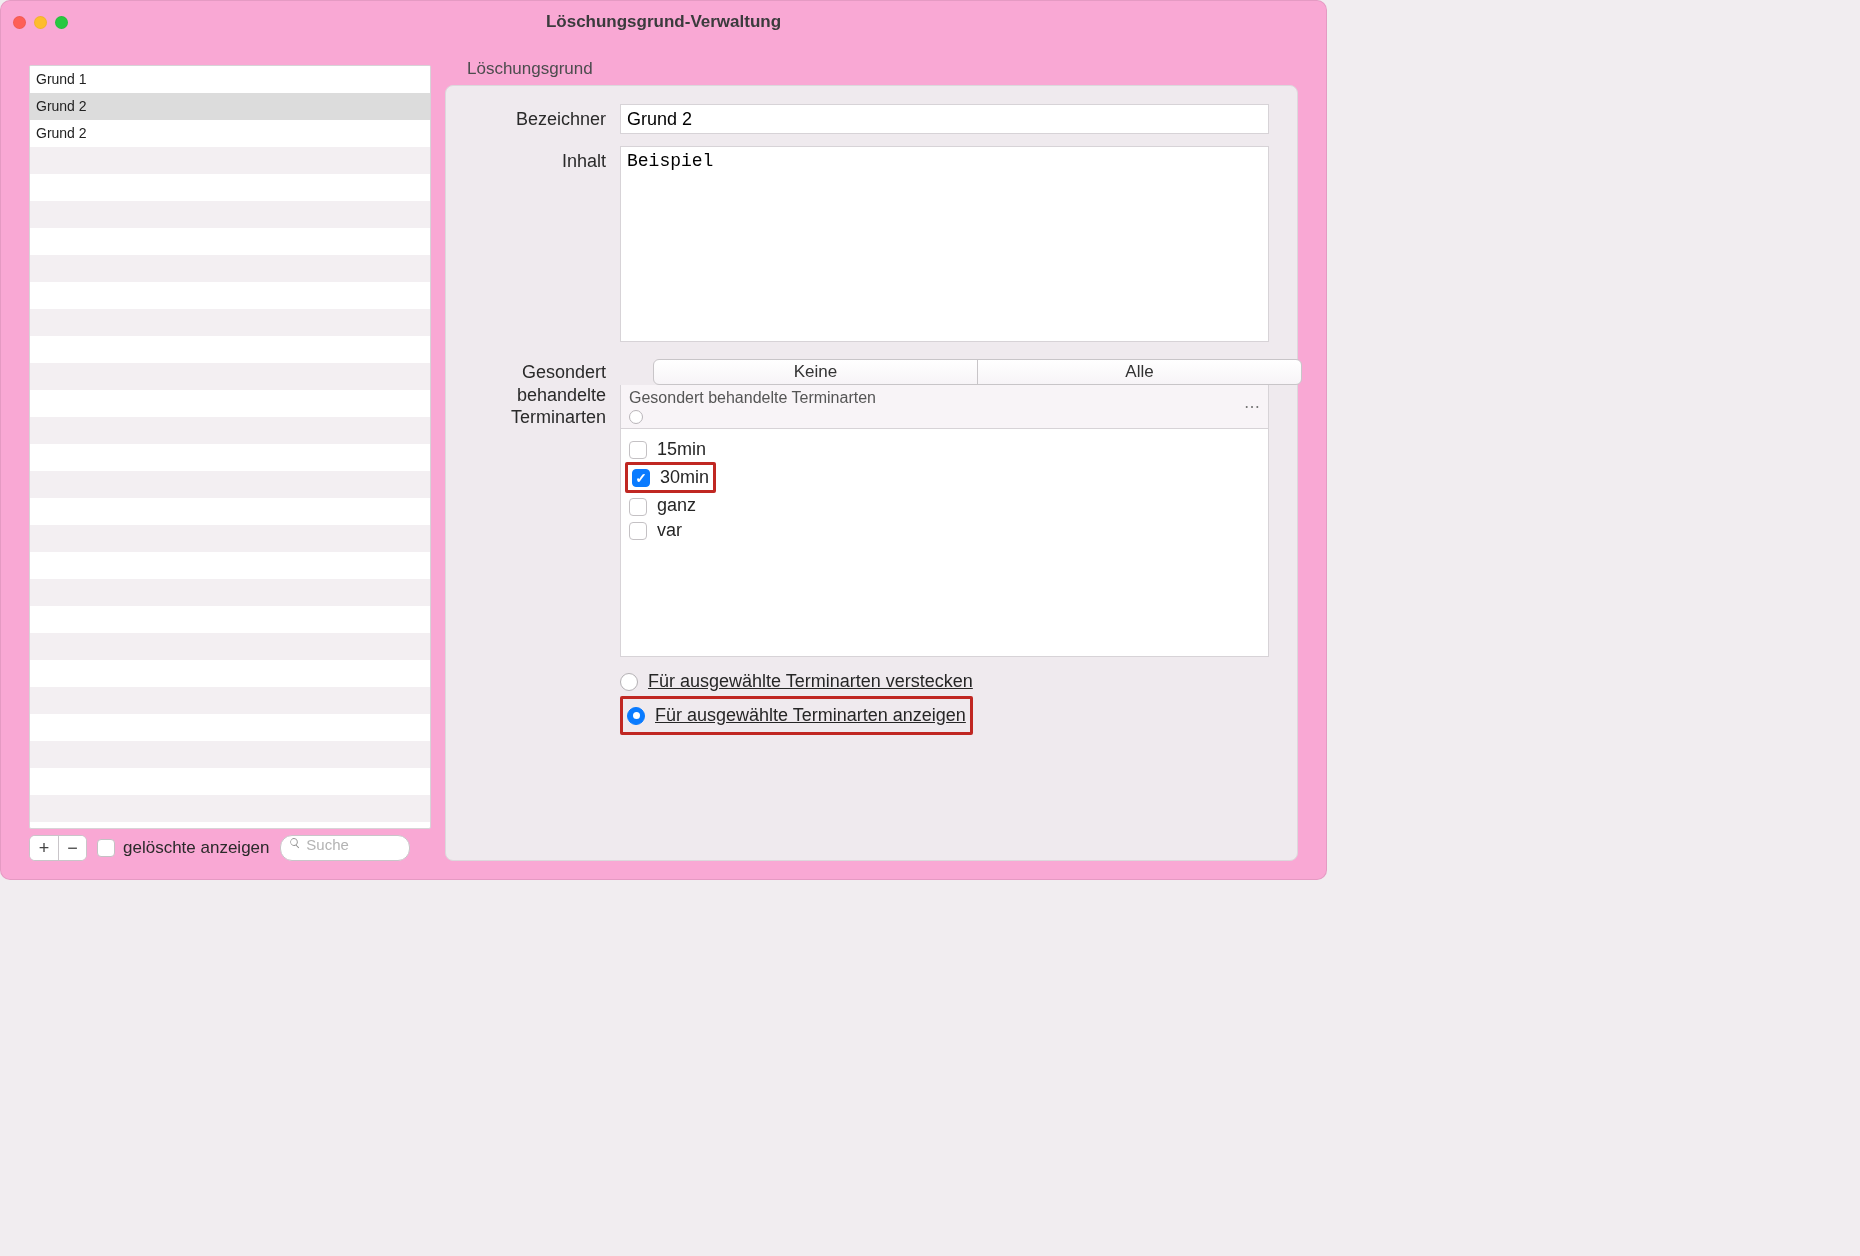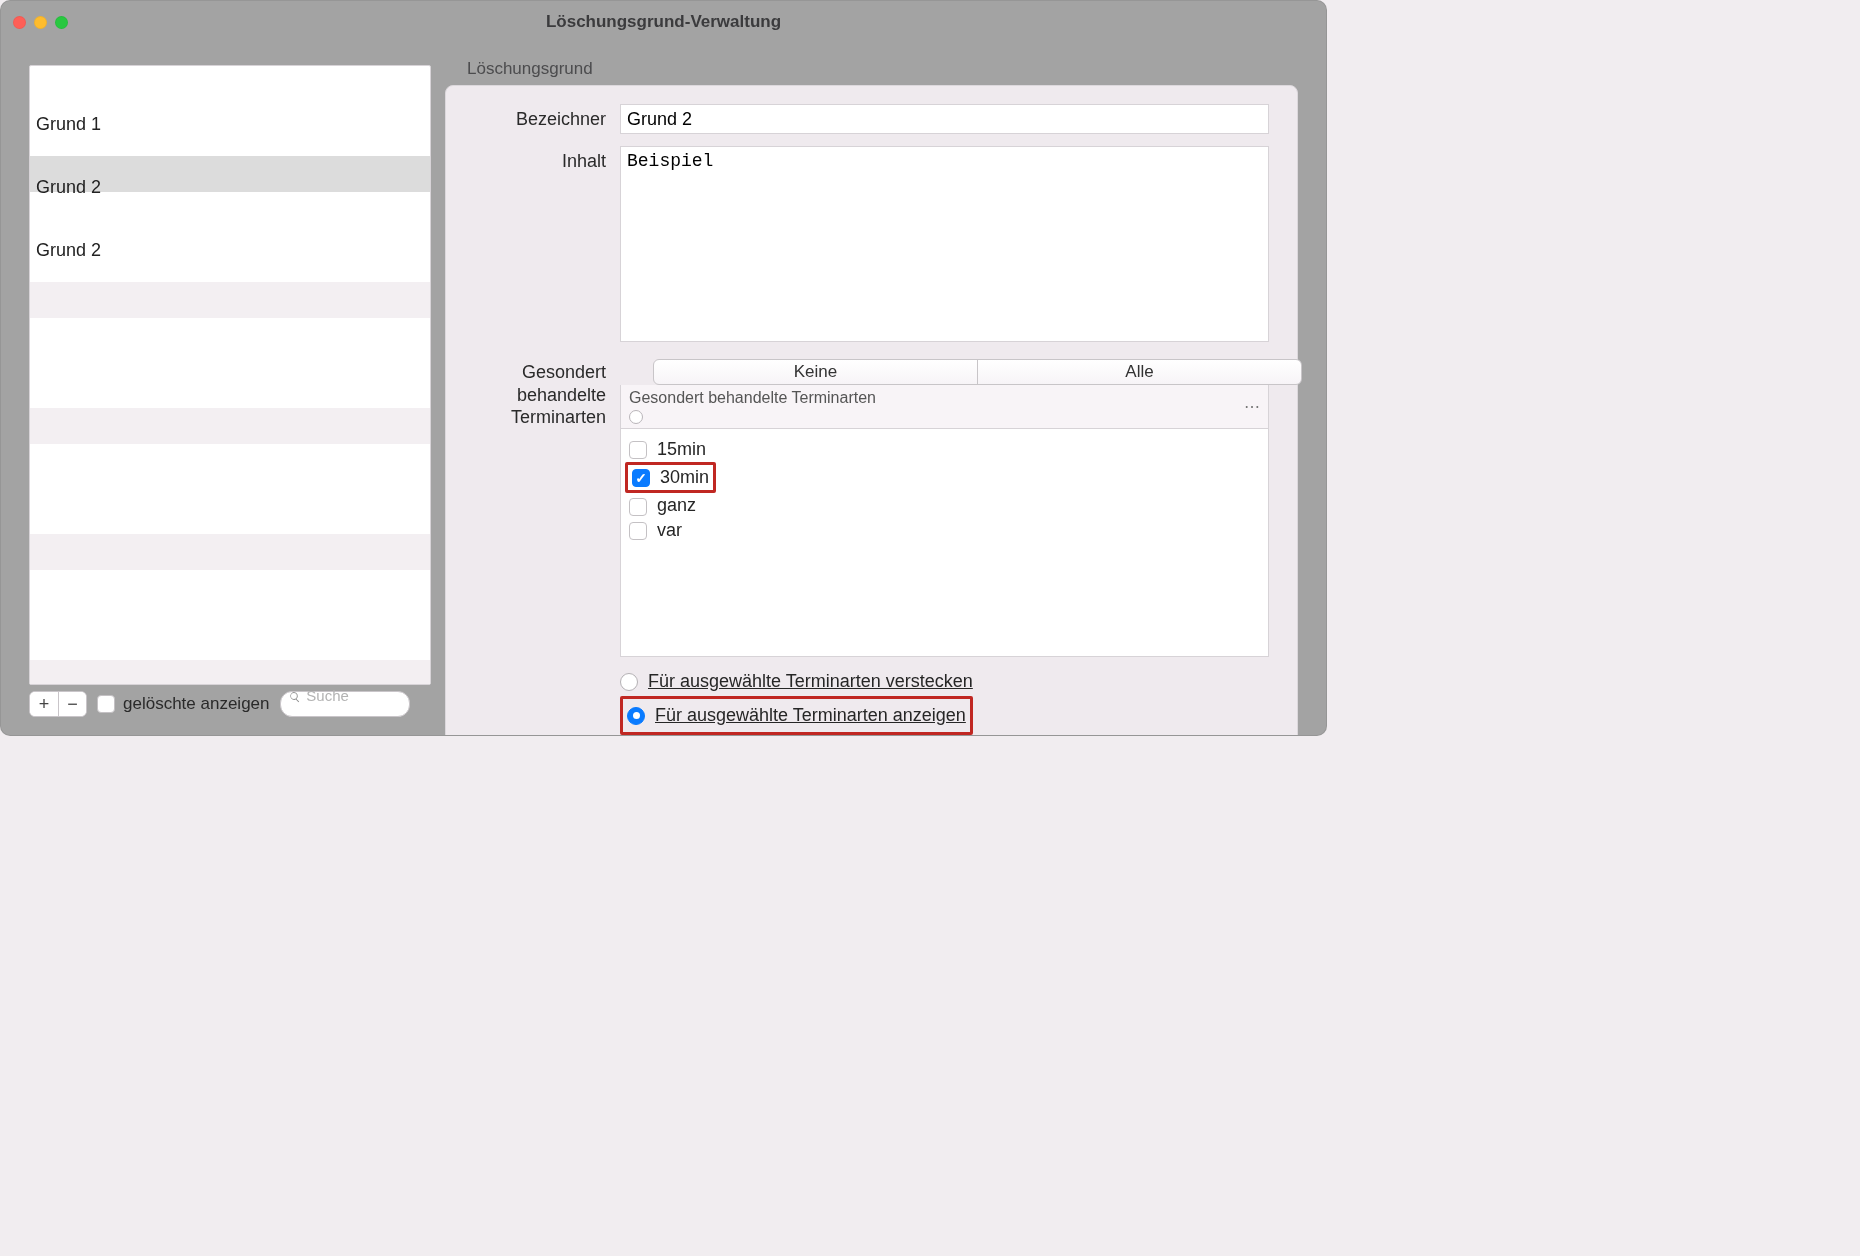--- a/index.html
+++ b/index.html
@@ -6,22 +6,22 @@
   html, body { width:100%; height:100%; }
   body {
     font-family: -apple-system, "Helvetica Neue", Arial, sans-serif;
     background: #f1edf0;
     font-size: 18px;
     color: #262626;
     -webkit-font-smoothing: antialiased;
   }
   .window {
     width: 1327px;
-    height: 736px;
-    background: #a3a3a3;
+    height: 880px;
+    background: #f9a8d4;
     border: 1px solid rgba(0,0,0,0.08);
     border-radius: 10px;
     position: relative;
     overflow: hidden;
   }
   .titlebar {
     height: 42px;
     display: flex;
     align-items: center;
     padding: 0 12px;
@@ -70,25 +70,24 @@
     padding:0;
   }
   .listbox-inner {
     display:flex; flex-direction:column;
     height:100%;
     overflow:hidden;
   }
   .list-row {
     height:27px;
     line-height:27px;
-    padding: 18px 6px;
-    font-size:18px;
+    padding: 0 6px;
+    font-size:14px;
     color:#222;
     white-space:nowrap;
-    margin-top:27px;
   }
   .list-row.zebra-odd { background:#fff; }
   .list-row.zebra-even { background:#f3eff2; }
   .list-row.selected { background:#dcdcdc; }
 
   .left-footer {
     display:flex;
     align-items:center;
     gap:10px;
     margin-top:6px;
@@ -113,23 +112,23 @@
   .btn-seg button + button { border-left:1px solid #c9c5c9; }
   .chk {
     display:inline-flex; align-items:center; gap:8px;
     font-size:17px; color:#2a2a2a;
   }
   .chk .box, .checkbox-box {
     width:18px;height:18px;border:1px solid #c4c1c4;border-radius:4px;background:#fff;display:inline-flex;align-items:center;justify-content:center;
   }
   .checkbox-box.checked { background:#0a7bff; border-color:#0a7bff; color:#fff; font-size:14px; font-weight:700;}
   .searchbox {
-    display:flex; align-items:flex-end;
+    display:flex; align-items:flex-start;
     height:26px; border:1px solid #c9c5c9; border-radius:12px; background:#fff;
-    padding: 12px 8px; gap:6px; width:130px;
+    padding: 0 8px; gap:6px; width:130px;
   }
   .searchbox svg { width:14px;height:14px; fill:#8e8e8e;}
   .searchbox input {
     border:none; outline:none; font-size:15px; color:#555; background:transparent; width:100%;
   }
   .searchbox input::placeholder { color:#b3b3b3; }
 
   
   .right-col {
     flex:1;

